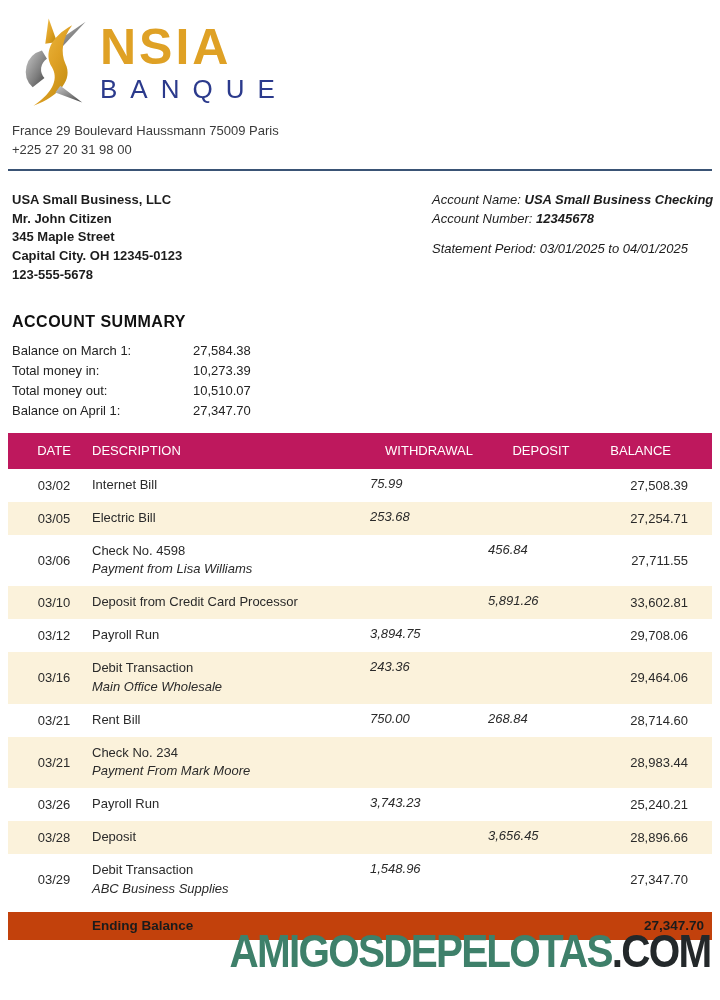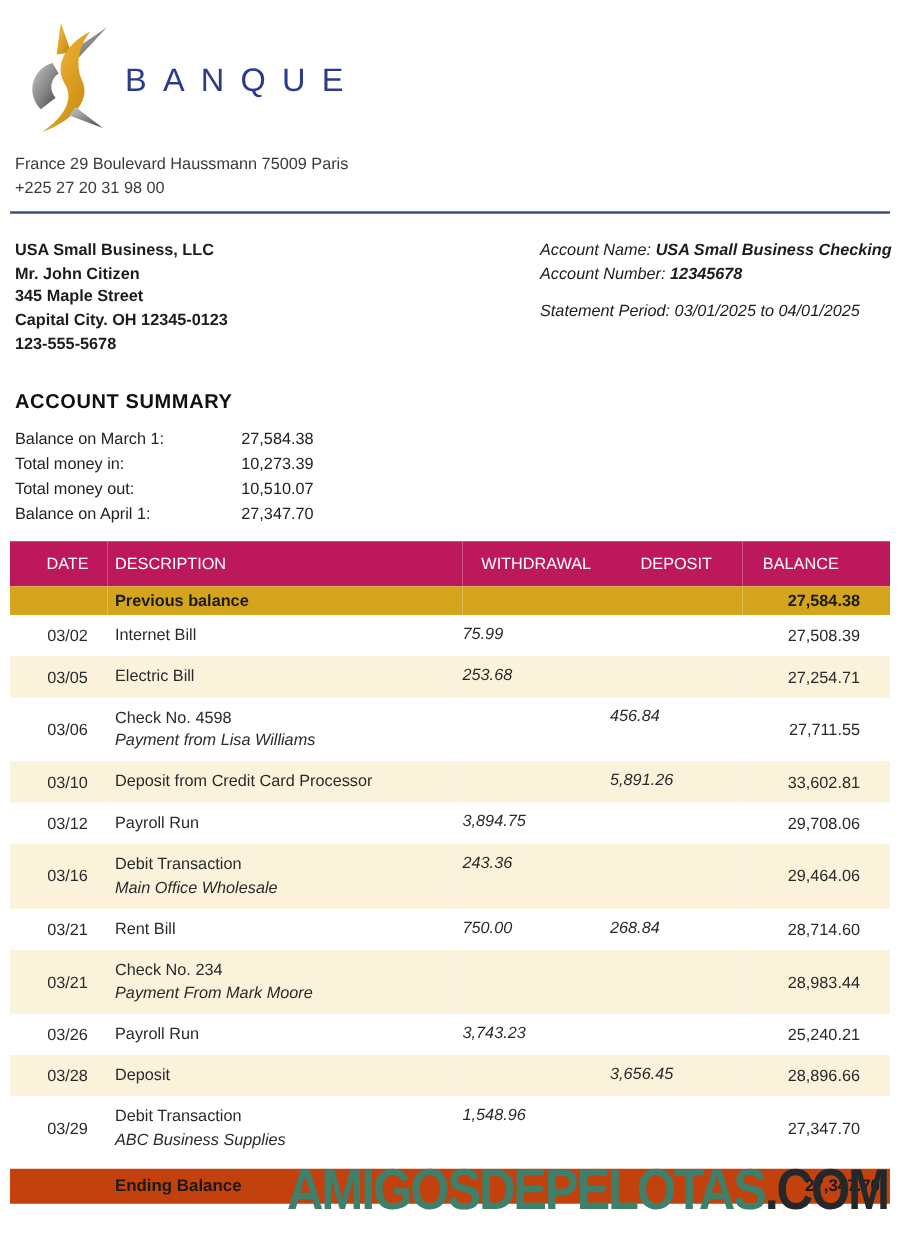--- a/index.html
+++ b/index.html
@@ -113,20 +113,21 @@
 
       <polygon points="90,6 62,36 56,29" fill="url(#grayGrad)"></polygon>
 
       <path d="M 38,40 A 26,26 0 0 0 27,84 L 41,73 A 15,15 0 0 1 44,50 Z" fill="url(#grayGrad)"></path>
 
       <path d="M 74,10 C 48,24 40,44 50,60 C 57,72 54,88 28,106 C 60,94 75,74 66,56 C 60,42 62,26 74,10 Z" fill="url(#goldGrad)"></path>
 
       <polygon points="60,82 86,102 54,90" fill="url(#grayGrad)"></polygon>
     </svg>
     <div class="logo-text">
+      <div class="logo-name">NSIA</div>
       <div class="logo-sub">BANQUE</div>
     </div>
   </div>
 
   <div class="bank-address">
     <div>France 29 Boulevard Haussmann 75009 Paris</div>
     <div>+225 27 20 31 98 00</div>
   </div>
 
   <div class="divider"></div>
@@ -177,27 +178,20 @@
     <thead>
       <tr>
         <th class="c-date">DATE</th>
         <th class="c-desc">DESCRIPTION</th>
         <th class="c-wd">WITHDRAWAL</th>
         <th class="c-dep">DEPOSIT</th>
         <th class="c-bal">BALANCE</th>
       </tr>
     </thead>
     <tbody>
-      <tr class="special-row">
-        <td class="c-date"></td>
-        <td class="c-desc">Previous balance</td>
-        <td class="c-wd"></td>
-        <td class="c-dep"></td>
-        <td class="c-bal">27,584.38</td>
-      </tr>
 
       <tr class="t-row">
         <td class="c-date">03/02</td>
         <td class="c-desc">
             <div class="desc-line1">Internet Bill</div>
             <div class="desc-line2"></div>
           </td>
         <td class="c-wd">75.99</td>
         <td class="c-dep"></td>
         <td class="c-bal">27,508.39</td>

